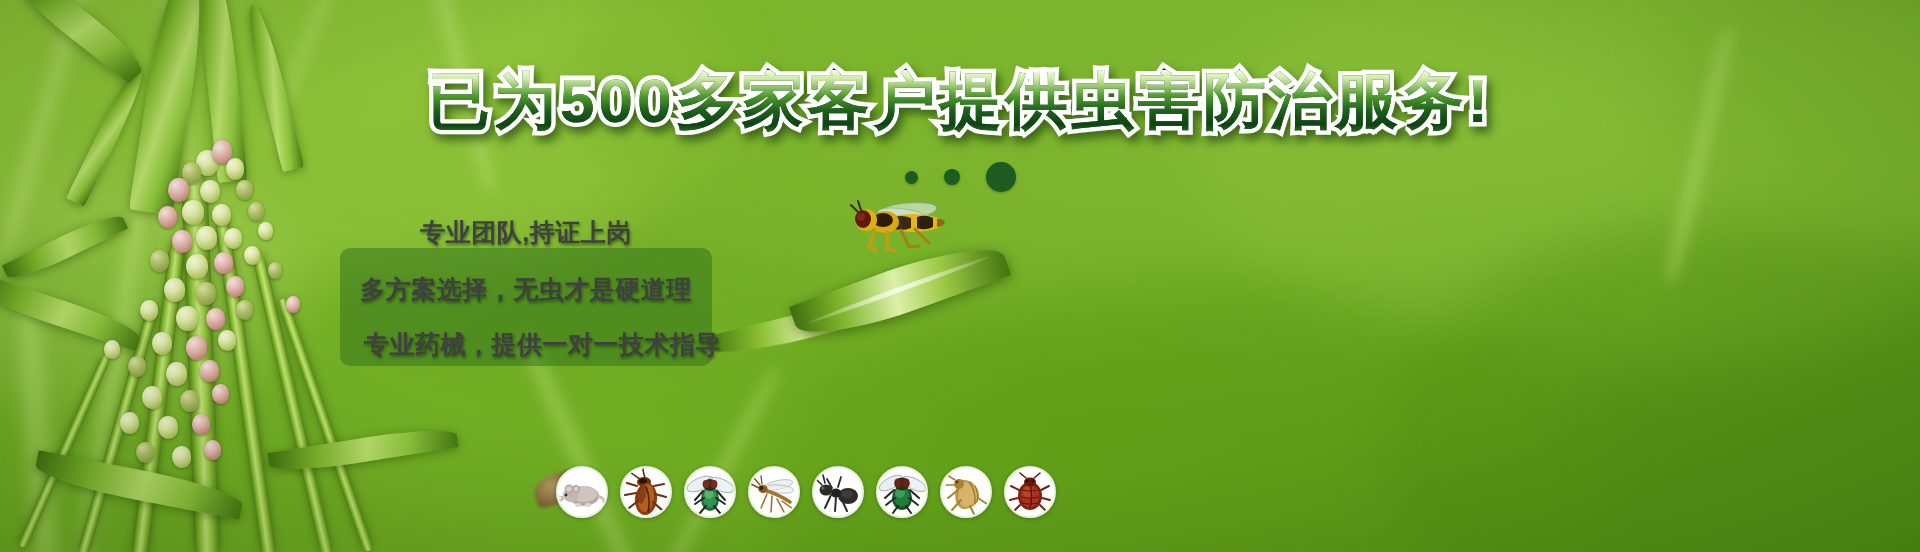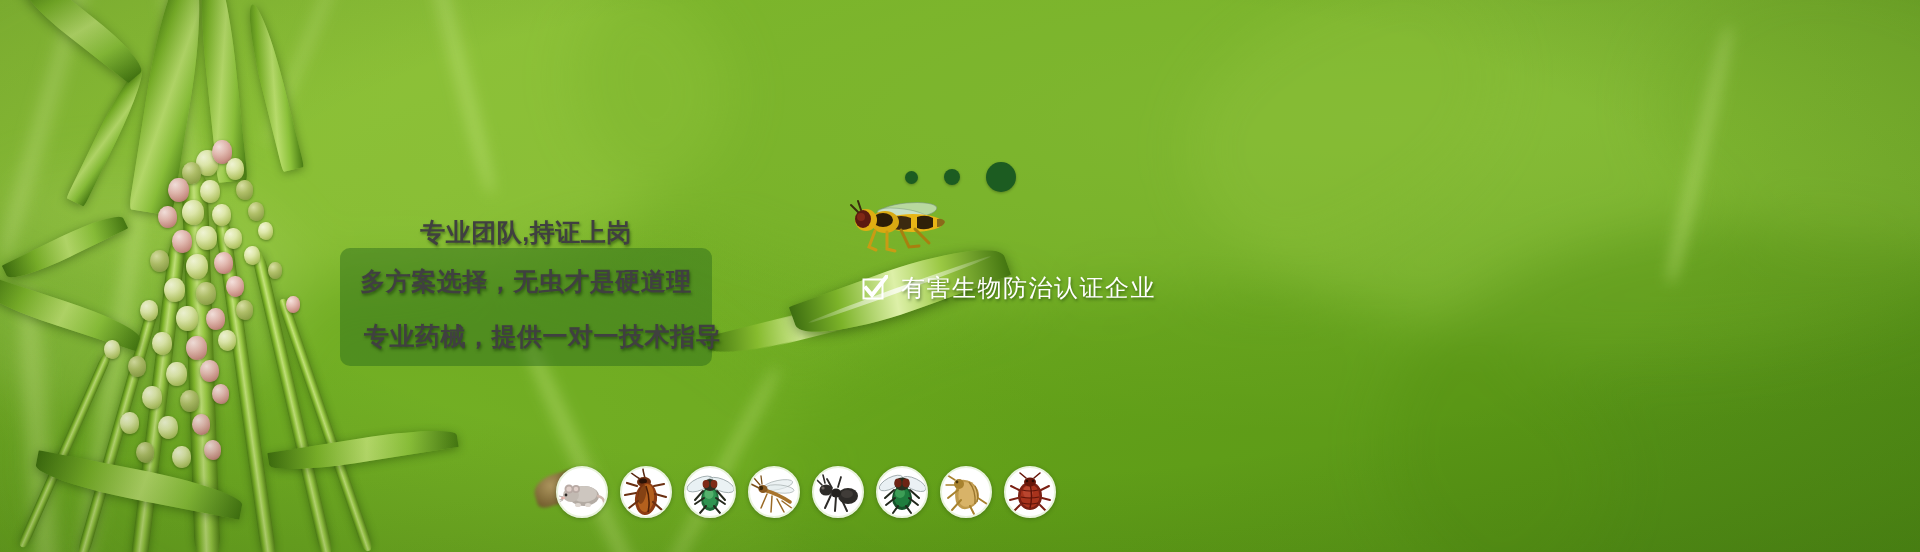--- a/index.html
+++ b/index.html
@@ -173,21 +173,21 @@
     position: absolute; left: 340px; top: 216px; width: 372px;
     text-align: center;
   }
   .pl {
     color: #404040;
     font-weight: bold;
     text-shadow: 1px 2px 3px rgba(14,44,6,.55);
     white-space: nowrap;
   }
   .pl1 { font-size: 25px; margin-top: 0;  letter-spacing: .5px; }
-  .pl2 { font-size: 25px; margin-top: 16px; letter-spacing: .5px; }
+  .pl2 { font-size: 25px; margin-top: 24px; letter-spacing: .5px; }
   .pl3 { font-size: 25px; margin-top: 22px; letter-spacing: .5px; margin-left: 24px; }
 
   
   .bullets { position: absolute; left: 862px; top: 272px; }
   .bullet { display: flex; align-items: center; gap: 13px; margin-bottom: 22px; }
   .chk { width: 26px; height: 26px; flex: 0 0 26px; position: relative; }
   .chk-label {
     color: #ffffff; font-size: 24px; font-weight: normal;
     letter-spacing: 1.5px;
     text-shadow: 1px 2px 3px rgba(14,44,6,.5);
@@ -330,44 +330,39 @@
       <path d="M56 32 l8 17 l10 -1" stroke="#a8800f" stroke-width="3" fill="none" stroke-linecap="round"></path>
       <path d="M70 31 l14 14" stroke="#a8800f" stroke-width="3" fill="none" stroke-linecap="round"></path>
 
       <path d="M13 14 l-7 -7" stroke="#3a2a0c" stroke-width="2" fill="none" stroke-linecap="round"></path>
       <path d="M16 12 l-3 -9" stroke="#3a2a0c" stroke-width="2" fill="none" stroke-linecap="round"></path>
     </svg>
   </div>
 
   <div class="vignette"></div>
 
+  <div class="headline">
+    <div class="hl-stroke">已为500多家客户提供虫害防治服务!</div>
+    <div class="hl-fill">已为500多家客户提供虫害防治服务!</div>
+  </div>
 
   <div class="dots">
     <span class="dot s"></span>
     <span class="dot m"></span>
     <span class="dot l"></span>
   </div>
 
   <div class="panel"></div>
   <div class="panel-lines">
     <div class="pl pl1">专业团队,持证上岗</div>
     <div class="pl pl2">多方案选择，无虫才是硬道理</div>
     <div class="pl pl3">专业药械，提供一对一技术指导</div>
   </div>
 
   <div class="bullets">
-    <div class="bullet">
-      <span class="chk">
-        <svg width="26" height="26" viewBox="0 0 26 26">
-          <rect x="1.5" y="4.5" width="19" height="19" fill="none" stroke="#ffffff" stroke-width="2"></rect>
-          <path d="M4 13 l6 7 L25 1" fill="none" stroke="#ffffff" stroke-width="4" stroke-linecap="square"></path>
-        </svg>
-      </span>
-      <span class="chk-label">有害生物防治认证企业</span>
-    </div>
   </div>
 
   <div class="pests">
 
     <span class="pest">
       <svg width="48" height="48" viewBox="0 0 48 48">
         <ellipse cx="26" cy="28" rx="15" ry="10" fill="#b3aba3"></ellipse>
         <ellipse cx="26" cy="26" rx="13" ry="8" fill="#cdc6bf"></ellipse>
         <ellipse cx="13" cy="27" rx="8" ry="7" fill="#c2bab2"></ellipse>
         <circle cx="11" cy="21" r="4.5" fill="#b8aaa4"></circle>

